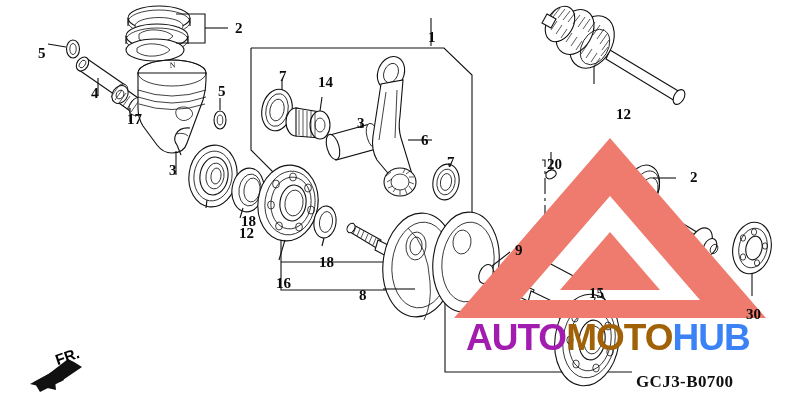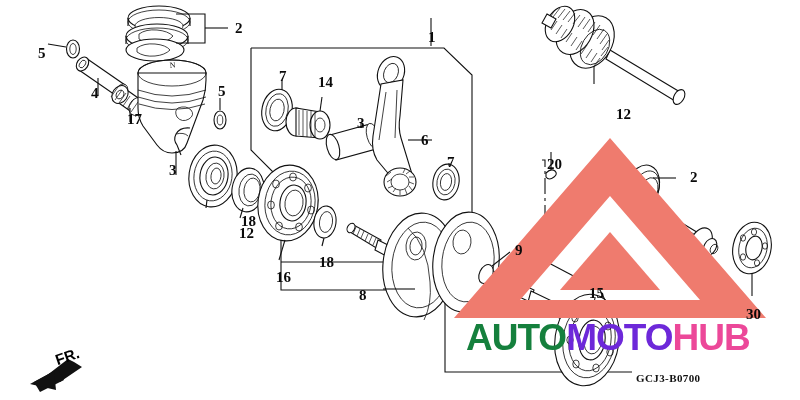--- a/index.html
+++ b/index.html
@@ -5,33 +5,33 @@
 <style>
   html,body{margin:0;padding:0;background:#ffffff;}
   body{width:800px;height:400px;overflow:hidden;
        font-family:"Liberation Serif",serif;}
   #stage{position:relative;width:800px;height:400px;background:#fff;}
   #stage svg{position:absolute;left:0;top:0;}
   .lbl{position:absolute;font-family:"Liberation Serif",serif;
        font-weight:bold;color:#0a0a0a;font-size:15px;line-height:1;
        letter-spacing:0px;white-space:nowrap;}
   #partcode{position:absolute;left:636px;top:372px;font-family:"Liberation Serif",serif;
-       font-weight:bold;font-size:11px;color:#111;letter-spacing:0.4px;}
+       font-weight:bold;font-size:17px;color:#111;letter-spacing:0.4px;}
   #frlabel{position:absolute;left:53px;top:352px;font-family:"Liberation Sans",sans-serif;
        font-weight:bold;font-size:15px;color:#000;
        transform:rotate(-19deg);transform-origin:left top;}
   
   #wm-tri{position:absolute;left:0;top:0;pointer-events:none;}
   #wm-text{position:absolute;left:466px;top:316px;width:340px;height:44px;
        font-family:"Liberation Sans",sans-serif;font-weight:bold;
        font-size:37px;letter-spacing:-1px;line-height:44px;pointer-events:none;}
   #wm-text span{display:inline;}
-  .wm-auto{color:#15803d;}
-  .wm-moto{color:#6d28d9;}
-  .wm-hub{color:#ec4899;}
+  .wm-auto{color:#a21caf;}
+  .wm-moto{color:#a16207;}
+  .wm-hub{color:#3b82f6;}
 </style>
 </head>
 <body>
 
 <div id="stage">
 
   <svg width="800" height="400" viewBox="0 0 800 400">
     <defs>
       <style>
         .ln{fill:none;stroke:#111;stroke-width:1.1;}
@@ -387,21 +387,21 @@
       <div class="lbl" style="left: 279px; top: 69px;">7</div>
       <div class="lbl" style="left: 447px; top: 155px;">7</div>
       <div class="lbl" style="left: 359px; top: 288px;">8</div>
       <div class="lbl" style="left: 515px; top: 243px;">9</div>
       <div class="lbl" style="left: 357px; top: 116px;">3</div>
       <div class="lbl" style="left: 690px; top: 170px;">2</div>
       <div class="lbl" style="left: 600px; top: 107px; margin-left: 16px;">12</div>
       <div class="lbl" style="left: 239px; top: 226px;">12</div>
       <div class="lbl" style="left: 318px; top: 75px;">14</div>
       <div class="lbl" style="left: 589px; top: 286px;">15</div>
-      <div class="lbl" style="left: 276px; top: 270px;">16</div>
+      <div class="lbl" style="left: 276px; top: 276px;">16</div>
       <div class="lbl" style="left: 127px; top: 112px;">17</div>
       <div class="lbl" style="left: 205px; top: 214px; margin-left: 36px;">18</div>
       <div class="lbl" style="left: 319px; top: 255px;">18</div>
       <div class="lbl" style="left: 547px; top: 157px;">20</div>
       <div class="lbl" style="left: 746px; top: 307px;">30</div>
     </div>
 
   <div id="partcode">GCJ3-B0700</div>
 
   <div id="frlabel">FR.</div>

